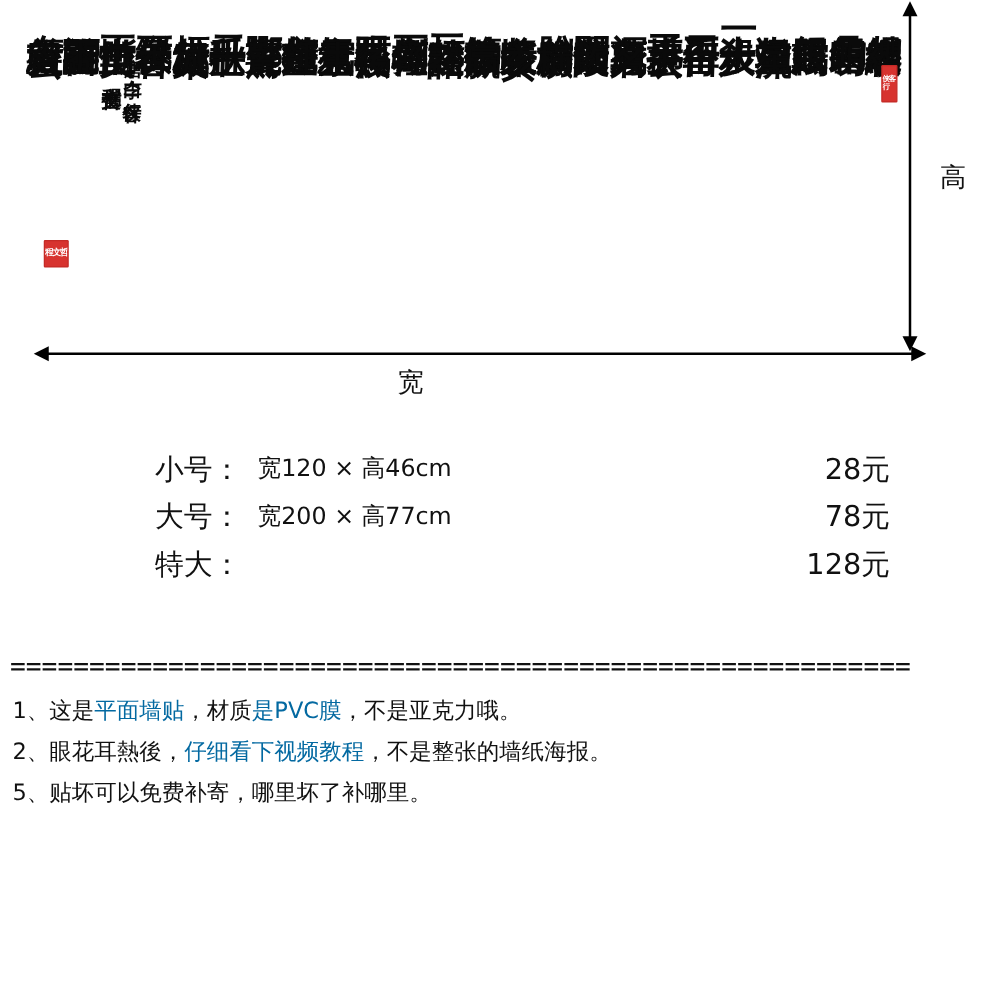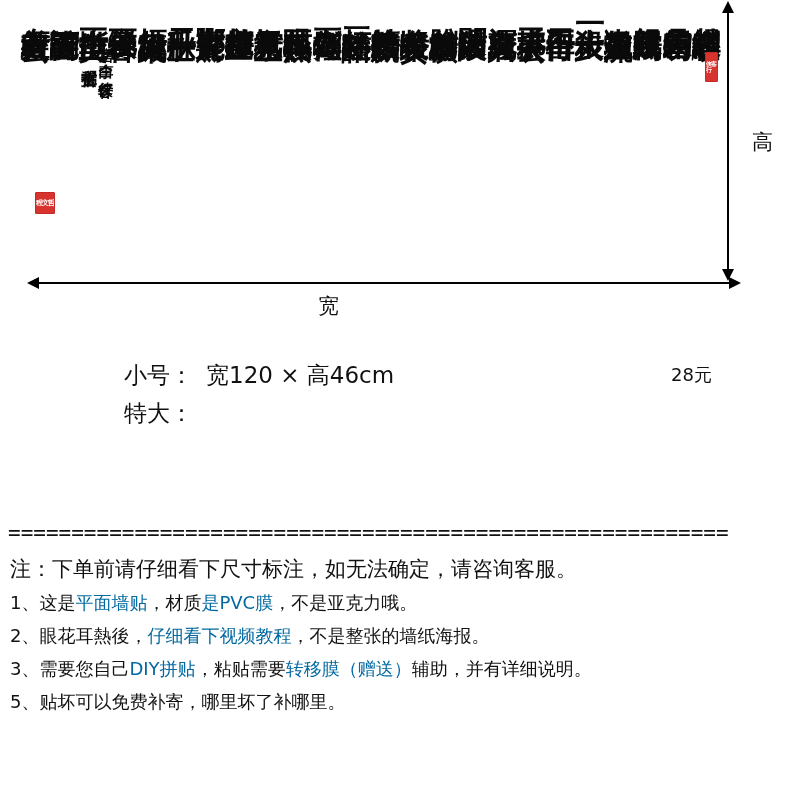--- a/index.html
+++ b/index.html
@@ -99,21 +99,21 @@
     overflow: hidden;
   }
   .seal-inner {
     width: 100%;
     height: 100%;
     display: flex;
     flex-direction: column;
     align-items: center;
     justify-content: center;
     color: #ffffff;
-    font-family: Liberation Serif, serif;
+    font-family: Liberation Mono, monospace;
     font-weight: 700;
     line-height: 1;
   }
   #seal-signature {
     left: 35px;
     top: 192px;
     width: 20px;
     height: 22px;
   }
   #seal-signature .seal-inner { font-size: 7px; letter-spacing: -1px; }
@@ -191,30 +191,30 @@
     position: absolute;
     left: 124px;
     font-size: 23px;
     font-family: "DejaVu Sans", sans-serif;
     letter-spacing: 0px;
     white-space: nowrap;
   }
   .price-size {
     position: absolute;
     left: 206px;
-    font-size: 23px;
+    font-size: 19px;
     font-family: "DejaVu Sans", sans-serif;
     white-space: nowrap;
   }
   .price-amount {
     position: absolute;
     left: 500px;
     width: 212px;
     text-align: right;
-    font-size: 18px;
+    font-size: 23px;
     font-family: "DejaVu Sans", sans-serif;
     white-space: nowrap;
   }
 
   
   .divider {
     position: absolute;
     left: 8px;
     top: 523px;
     width: 784px;
@@ -306,29 +306,33 @@
     <div class="dim-label" id="dim-label-height">高</div>
   </div>
 
   <div class="price-table" id="price-table">
       <div class="price-row">
         <div class="price-label">小号：</div>
         <div class="price-size">宽120 × 高46cm</div>
         <div class="price-amount">28元</div>
       </div>
       <div class="price-row">
+        <div class="price-label">大号：</div>
+        <div class="price-size">宽200 × 高77cm</div>
+        <div class="price-amount">78元</div>
+      </div>
+      <div class="price-row">
         <div class="price-label">特大：</div>
+        <div class="price-amount">128元</div>
       </div>
     </div>
 
   <div class="divider">=========================================================</div>
 
   <div class="notes">
-    <div class="note-head">注：下单前请仔细看下尺寸标注，如无法确定，请咨询客服。</div>
     <div id="notes-list">
         <div class="note-line"><span class="seg">1、</span><span class="seg">这是</span><span class="seg hl">平面墙贴</span><span class="seg">，材质</span><span class="seg hl">是PVC膜</span><span class="seg">，不是亚克力哦。</span></div>
         <div class="note-line"><span class="seg">2、</span><span class="seg">眼花耳熱後，</span><span class="seg hl">仔细看下视频教程</span><span class="seg">，不是整张的墙纸海报。</span></div>
-        <div class="note-line"><span class="seg">3、</span><span class="seg">需要您自己</span><span class="seg hl">DIY拼贴</span><span class="seg">，粘贴需要</span><span class="seg hl">转移膜（赠送）</span><span class="seg">辅助，并有详细说明。</span></div>
         <div class="note-line"><span class="seg">5、</span><span class="seg">贴坏可以免费补寄，哪里坏了补哪里。</span></div>
       </div>
   </div>
 
 </div>
 
 </body></html>

